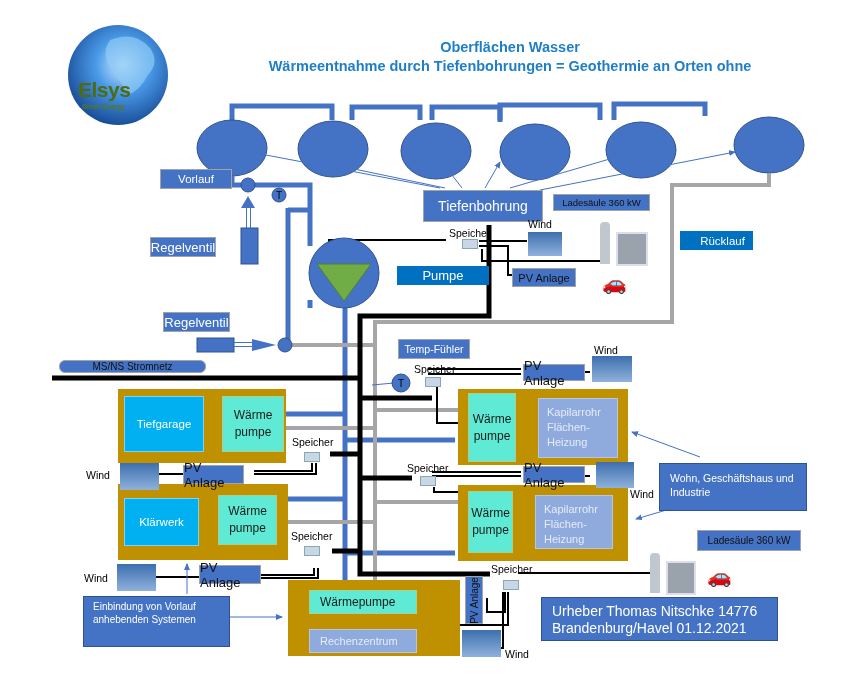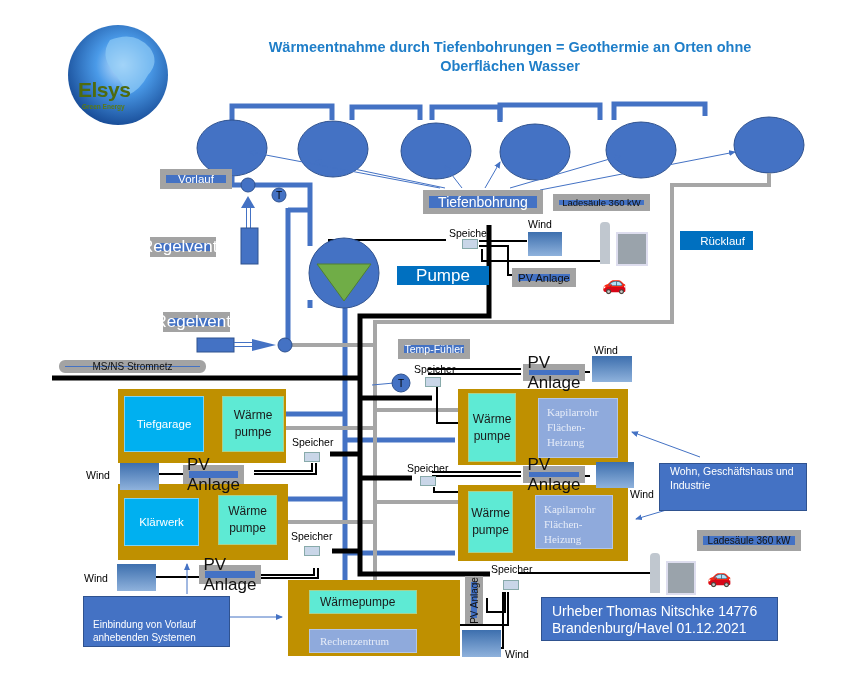--- a/index.html
+++ b/index.html
@@ -1,25 +1,25 @@
 <!DOCTYPE html>
 <html><head>
 <meta charset="utf-8">
 <style>
   html, body { margin:0; padding:0; background:#ffffff; }
   body { width:855px; height:686px; position:relative; overflow:hidden; font-family:"Liberation Sans", sans-serif; }
   #diagram { position:absolute; left:0; top:0; }
   .title { position:absolute; left:200px; top:38px; width:620px; text-align:center; color:#1f7ec8; font-weight:bold; font-size:14.5px; line-height:19px; }
-  .lbl { position:absolute; color:#fff; font-size:17px; display:flex; align-items:center; justify-content:center; box-sizing:border-box; }
-  .blue { background:#4472c4; border:6px solid #a3a3a3; }
+  .lbl { position:absolute; color:#fff; font-size:13px; display:flex; align-items:center; justify-content:center; box-sizing:border-box; }
+  .blue { background:#4472c4; border:1px solid #a3a3a3; }
   .blue2 { background:#0070c0; }
   .txt { position:absolute; font-size:10.5px; color:#000; white-space:nowrap; }
   .green { position:absolute; background:#5eead4; border:1px solid #a9d18e; color:#1a1a1a; font-size:12px; display:flex; align-items:center; justify-content:center; text-align:center; box-sizing:border-box; line-height:17px; }
   .cyan { position:absolute; background:#00b0f0; border:1px solid #7fd3f4; color:#fff; font-size:11.5px; display:flex; align-items:center; justify-content:center; box-sizing:border-box; }
-  .lavender { position:absolute; background:#8faadc; border:1px solid #b4c7e7; color:#e6ecf8; font-size:11px; box-sizing:border-box; padding:6px 8px; line-height:15px;font-family:Liberation Serif, serif; }
+  .lavender { position:absolute; background:#8faadc; border:1px solid #b4c7e7; color:#e6ecf8; font-size:11px; box-sizing:border-box; padding:6px 8px; line-height:15px; }
   .big { position:absolute; background:#4472c4; border:1px solid #2f528f; color:#fff; box-sizing:border-box; }
 </style>
 </head>
 <body>
 
 <svg id="diagram" width="855" height="686" viewBox="0 0 855 686">
   <defs>
     <radialGradient id="globe" cx="55%" cy="40%" r="60%">
       <stop offset="0%" stop-color="#cfe9ff"></stop>
       <stop offset="45%" stop-color="#4a9ae8"></stop>
@@ -165,39 +165,39 @@
     <line x1="700" y1="457" x2="632" y2="432"></line>
     <line x1="690" y1="503" x2="636" y2="519"></line>
     <line x1="187" y1="594" x2="187" y2="564"></line>
     <line x1="229" y1="617" x2="282" y2="617"></line>
     <line x1="715" y1="192" x2="697" y2="206" opacity="0"></line>
     <line x1="598" y1="201" x2="668" y2="230" opacity="0"></line>
   </g>
 </svg>
 
 <div class="title">
+  <div>Oberflächen Wasser</div>
   <div>Wärmeentnahme durch Tiefenbohrungen = Geothermie an Orten ohne</div>
-  <div>Oberflächen Wasser</div>
 </div>
 
 <div style="position:absolute;left:78px;top:78px;color:#4f6b0e;font-weight:bold;font-size:21px;letter-spacing:-0.5px;">Elsys</div>
 <div style="position:absolute;left:82px;top:103px;color:#5a7a12;font-weight:bold;font-size:6.5px;">Green Energy</div>
 
 <div class="lbl blue" style="left:160px;top:169px;width:72px;height:20px;font-size:11.5px;">Vorlauf</div>
 <div class="lbl blue" style="left:150px;top:237px;width:66px;height:20px;">Regelventil</div>
 <div class="lbl blue" style="left:163px;top:312px;width:67px;height:20px;">Regelventil</div>
-<div class="lbl blue" style="left:423px;top:190px;width:120px;height:24px;font-size:14px;text-align:right;">Tiefenbohrung</div>
+<div class="lbl blue" style="left:423px;top:190px;width:120px;height:32px;font-size:14px;text-align:right;">Tiefenbohrung</div>
 <div class="lbl blue2" style="left:397px;top:266px;width:92px;height:19px;">Pumpe</div>
 <div class="lbl blue2" style="left:680px;top:231px;width:73px;height:19px;font-size:11.5px;padding-left:12px;">Rücklauf</div>
 <div class="lbl blue" style="left:398px;top:339px;width:72px;height:20px;font-size:10.5px;">Temp-Fühler</div>
 <div class="lbl blue" style="left:59px;top:360px;width:147px;height:13px;color:#111;font-size:10px;border-radius:6px;">MS/NS Stromnetz</div>
 <div class="lbl blue" style="left:553px;top:194px;width:97px;height:17px;color:#111;font-size:9.5px;">Ladesäule 360 kW</div>
 <div class="lbl blue" style="left:697px;top:530px;width:104px;height:21px;color:#111;font-size:10px;">Ladesäule 360 kW</div>
-<div class="big" style="left:659px;top:463px;width:148px;height:48px;font-size:10.5px;padding:0 10px;line-height:14px;">Wohn, Geschäftshaus und Industrie</div>
-<div class="big" style="left:83px;top:596px;width:147px;height:51px;font-size:10px;padding:21px 9px;line-height:13px;">Einbindung von Vorlauf anhebenden Systemen</div>
+<div class="big" style="left:659px;top:463px;width:148px;height:48px;font-size:10.5px;padding:7px 10px;line-height:14px;">Wohn, Geschäftshaus und Industrie</div>
+<div class="big" style="left:83px;top:596px;width:147px;height:51px;font-size:10px;padding:3px 9px;line-height:13px;">Einbindung von Vorlauf anhebenden Systemen</div>
 <div class="big" style="left:541px;top:597px;width:237px;height:44px;font-size:14px;padding:5px 10px;line-height:17px;">
   <div>Urheber Thomas Nitschke 14776</div>
   <div>Brandenburg/Havel 01.12.2021</div>
 </div>
 
 <div class="cyan" style="left:124px;top:396px;width:80px;height:56px;">Tiefgarage</div>
 <div class="green" style="left:222px;top:396px;width:62px;height:56px;">Wärme pumpe</div>
 <div class="cyan" style="left:124px;top:498px;width:75px;height:48px;">Klärwerk</div>
 <div class="green" style="left:218px;top:495px;width:59px;height:50px;">Wärme pumpe</div>
 <div class="green" style="left:468px;top:393px;width:48px;height:69px;">Wärme pumpe</div>

